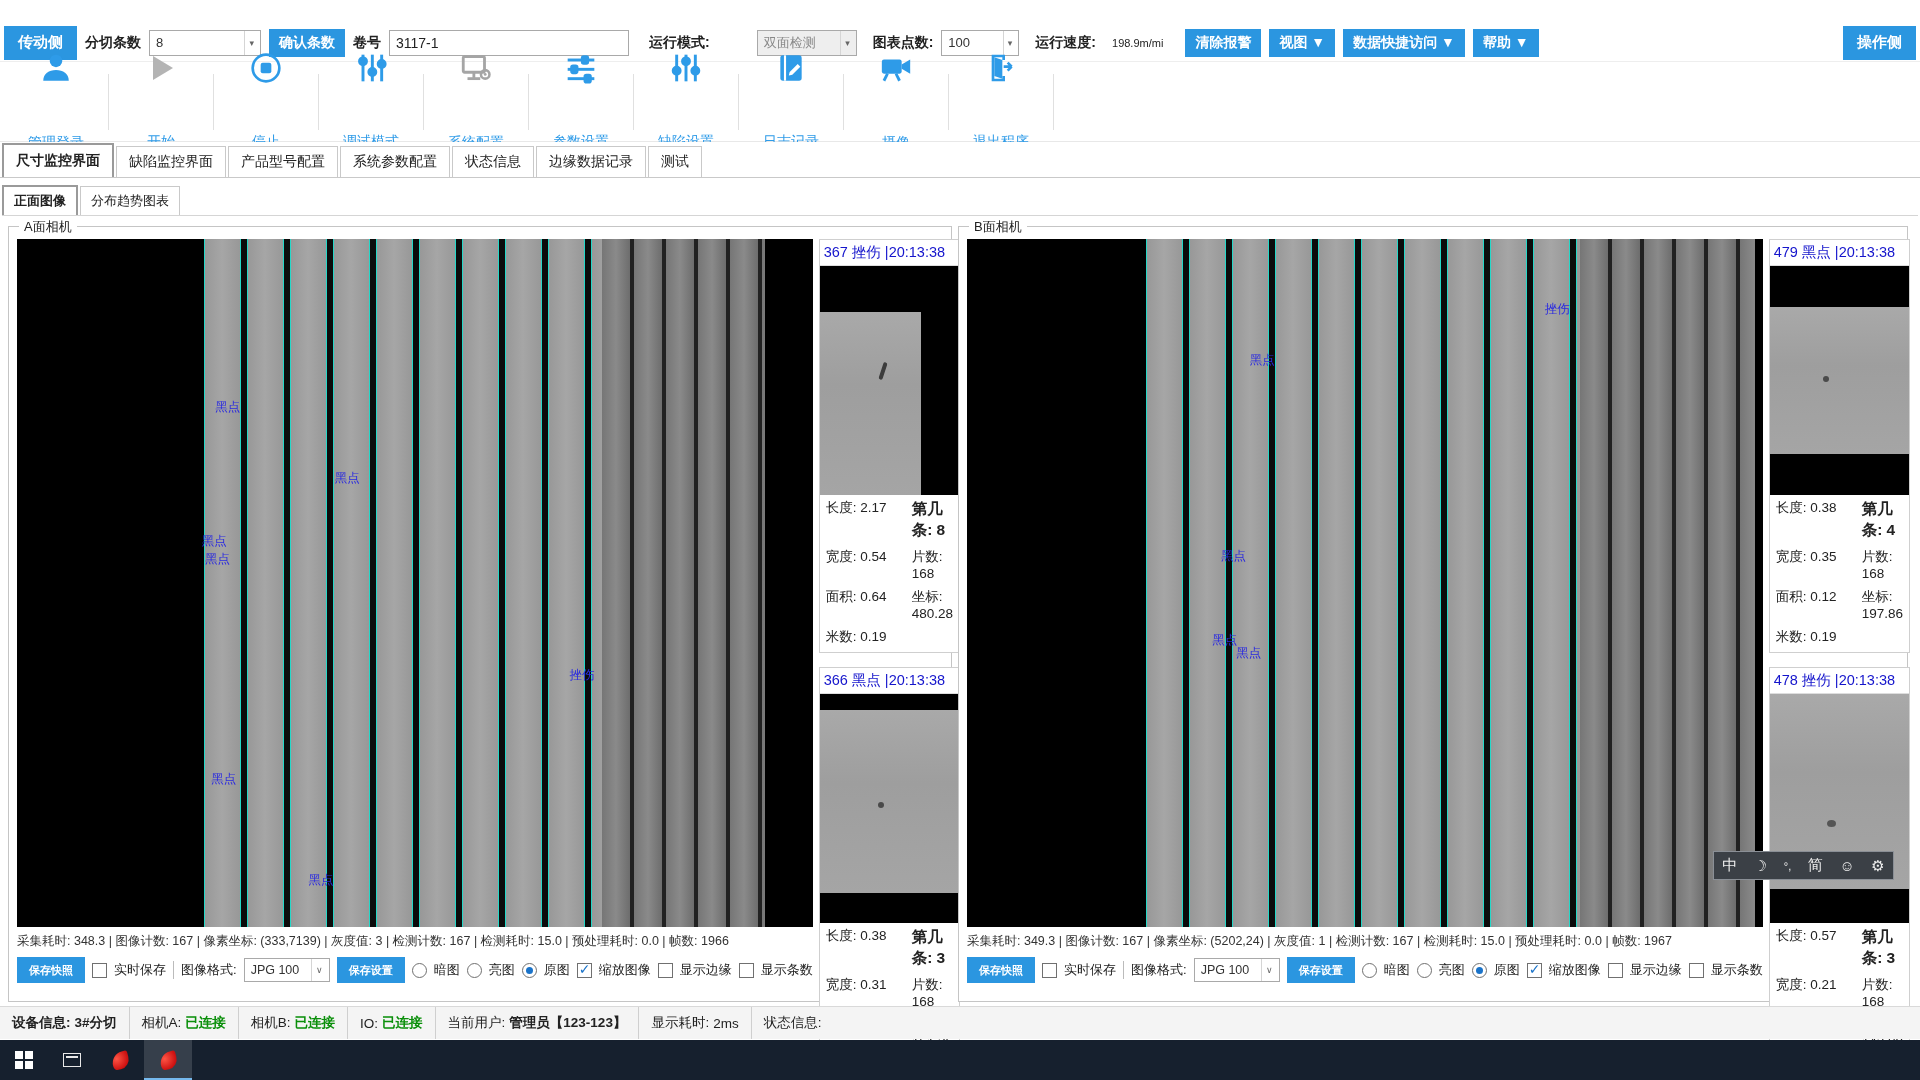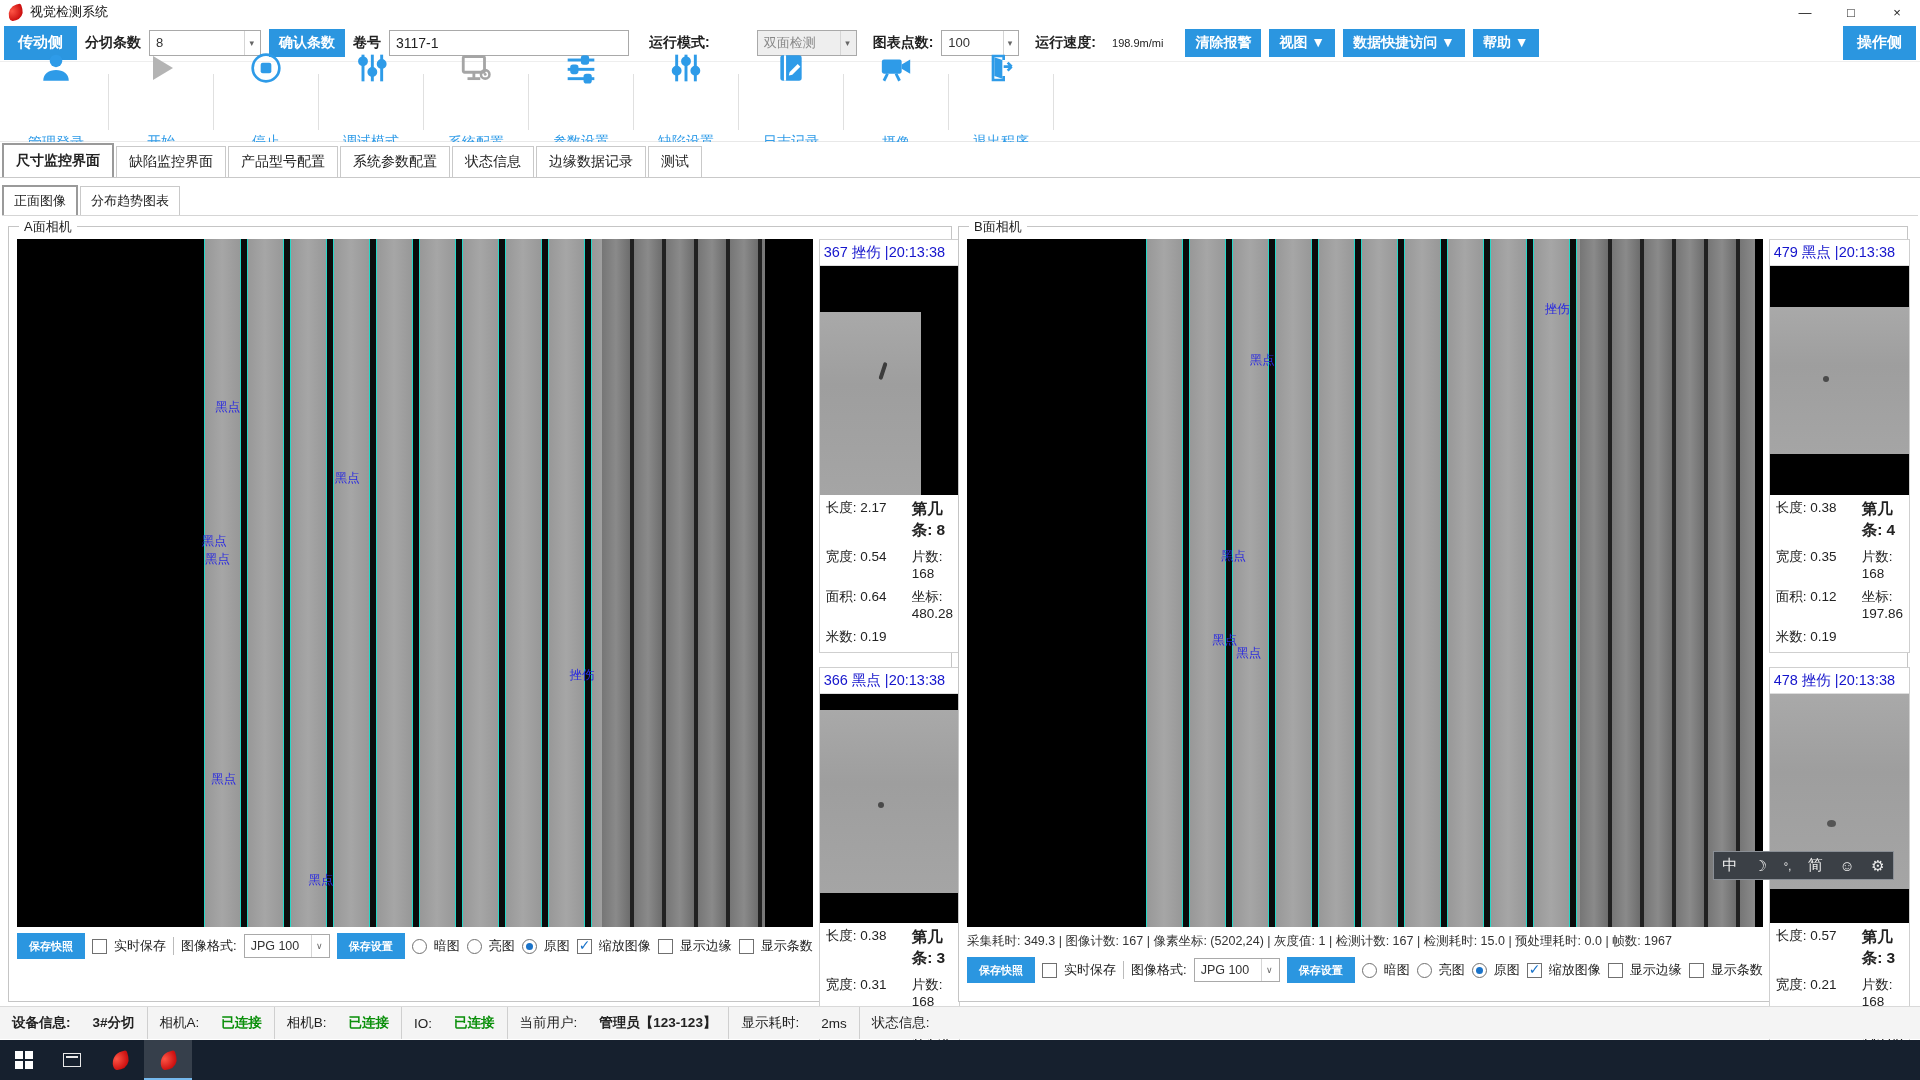--- a/index.html
+++ b/index.html
@@ -32,21 +32,21 @@
   .tool-sep { width:1px; height:56px; background:#e0e0e0; }
 
   
   .maintabs { position:absolute; top:142px; left:0; right:0; height:36px; display:flex; align-items:flex-end; padding-left:2px; border-bottom:1px solid #c9c9c9; background:#fff; }
   .tab { font-size:14px; color:#222; padding:6px 12px; border:1px solid #c9c9c9; border-bottom:none; background:#fff; margin-right:2px; cursor:pointer; }
   .tab.active { font-weight:bold; border:2px solid #9a9a9a; border-bottom:none; padding:7px 12px;margin-top:24px; }
 
   
   .subtabs { position:absolute; top:182px; left:2px; right:2px; height:34px; display:flex; align-items:flex-end; border-bottom:1px solid #d5d5d5; background:#fff; }
   .subtab { font-size:13px; color:#222; padding:5px 10px; border:1px solid #c9c9c9; border-bottom:none; background:#fff; margin-right:2px; cursor:pointer; }
-  .subtab.active { font-weight:normal; border:2px solid #9a9a9a; border-bottom:none; }
+  .subtab.active { font-weight:bold; border:2px solid #9a9a9a; border-bottom:none; }
 
   
   .panels { position:absolute; top:222px; left:0; right:0; height:782px; }
   .cam-group { position:absolute; top:4px; height:776px; border:1px solid #c5c5c5; background:#fff; }
   .cam-legend { position:absolute; top:-9px; left:10px; background:#fff; padding:0 5px; font-size:13px; color:#222; }
   .cam-body { position:absolute; top:12px; left:8px; right:8px; bottom:8px; display:flex; gap:6px; }
   .cam-left { flex:1; display:flex; flex-direction:column; }
   .cam-img { position:relative; height:688px; background:#000; overflow:hidden; }
   .strips-cyan, .strips-dim { position:absolute; top:0; bottom:0; }
   .strips-cyan { background:repeating-linear-gradient(90deg,#25d8c8 0px,#25d8c8 1px,#989898 1px,#a6a6a6 18px,#989898 36px,#25d8c8 36px,#25d8c8 37px,#0b0b0b 37px,#0b0b0b 43px); }
@@ -73,21 +73,21 @@
   .defect-header { font-size:14.5px; color:#1515cc; padding:3px 4px; }
   .defect-thumb { position:relative; height:230px; background:#000; overflow:hidden; border-top:1px solid #ddd; }
   .thumb-block { position:absolute; background:linear-gradient(180deg,#a9a9a9,#9e9e9e 40%,#a5a5a5); }
   .thumb-dot { position:absolute; width:6px; height:6px; border-radius:50%; background:#4a4a4a; }
   .thumb-slash { position:absolute; width:4px; height:18px; background:#3c3c3c; transform:rotate(18deg); border-radius:2px; }
   .defect-stats { display:grid; grid-template-columns:86px 1fr; padding:4px 6px 6px 6px; row-gap:7px; font-size:13.5px; color:#222; }
   .defect-stats .big { font-size:15.5px; font-weight:bold; }
 
   
   .statusbar { position:absolute; top:1006px; left:0; right:0; height:33px; background:#f4f4f4; border-top:1px solid #d9d9d9; display:flex; align-items:stretch; font-size:13.5px; color:#222; }
-  .sb-seg { display:flex; align-items:center; gap:22px; padding:0 12px; border-right:1px solid #cfcfcf; white-space:nowrap; }
+  .sb-seg { display:flex; align-items:center; gap:4px; padding:0 12px; border-right:1px solid #cfcfcf; white-space:nowrap; }
   .sb-bold { font-weight:bold; }
   .sb-green { color:#0a8f0a; font-weight:bold; }
 
   
   .taskbar { position:absolute; top:1040px; left:0; right:0; height:40px; background:#16202e; display:flex; align-items:stretch; color:#fff; }
   .tb-icon { width:48px; display:flex; align-items:center; justify-content:center; cursor:pointer; }
   .tb-icon.active { background:rgba(255,255,255,.14); box-shadow:inset 0 -2px 0 #76b9ed; }
   .start-grid { display:grid; grid-template-columns:8px 8px; grid-template-rows:8px 8px; gap:2px; }
   .start-grid span { background:#fff; }
   .task-view { width:18px; height:14px; border:1.5px solid #e8e8e8; position:relative; background:transparent; }
@@ -110,29 +110,20 @@
   .ime-bar { position:absolute; left:1713px; top:851px; width:181px; height:29px; background:#3b4046; border:1px solid #8a8f96; display:flex; align-items:center; justify-content:space-around; color:#eee; font-size:15px; z-index:30; }
   .ime-item { cursor:pointer; }
 
   svg { display:block; }
 </style>
 </head>
 <body>
 
 <div class="screen">
 
-  <div class="titlebar">
-    <span class="app-logo"></span>
-    <span class="app-title">视觉检测系统</span>
-    <div class="win-controls">
-      <span class="win-btn">—</span>
-      <span class="win-btn">□</span>
-      <span class="win-btn close">×</span>
-    </div>
-  </div>
 
   <div class="toolbar">
     <button class="btn-blue side">传动侧</button>
     <span class="tb-label">分切条数</span>
     <span class="combo" style="width:112px">
       <span>8</span>
       <span class="arrow">▾</span>
     </span>
     <button class="btn-blue">确认条数</button>
     <span class="tb-label">卷号</span>
@@ -303,20 +294,21 @@
             <div class="strips-cyan a-cyan"></div>
             <div class="strips-dim a-dim"></div>
           <span class="defect-mark" style="left: 26.5%; top: 21.5%;">黑点</span>
               <span class="defect-mark" style="left: 41.5%; top: 31.8%;">黑点</span>
               <span class="defect-mark" style="left: 24.8%; top: 41%;">黑点</span>
               <span class="defect-mark" style="left: 25.2%; top: 43.6%;">黑点</span>
               <span class="defect-mark" style="left: 71%; top: 60.5%;">挫伤</span>
               <span class="defect-mark" style="left: 26%; top: 75.6%;">黑点</span>
               <span class="defect-mark" style="left: 38.2%; top: 90.2%;">黑点</span>
             </div>
+          <div class="cam-stats">采集耗时:  348.3  | 图像计数:  167  | 像素坐标:  (333,7139)  | 灰度值:  3  | 检测计数:  167  | 检测耗时:  15.0  | 预处理耗时:  0.0  | 帧数:  1966</div>
           <div class="save-row">
             <button class="btn-blue sm">保存快照</button>
             <span class="cb"></span>
             <span class="lbl">实时保存</span>
             <span class="vsep"></span>
             <span class="lbl">图像格式:</span>
             <span class="combo sm" style="width:86px">
               <span>JPG 100</span>
               <span class="arrow">∨</span>
             </span>

